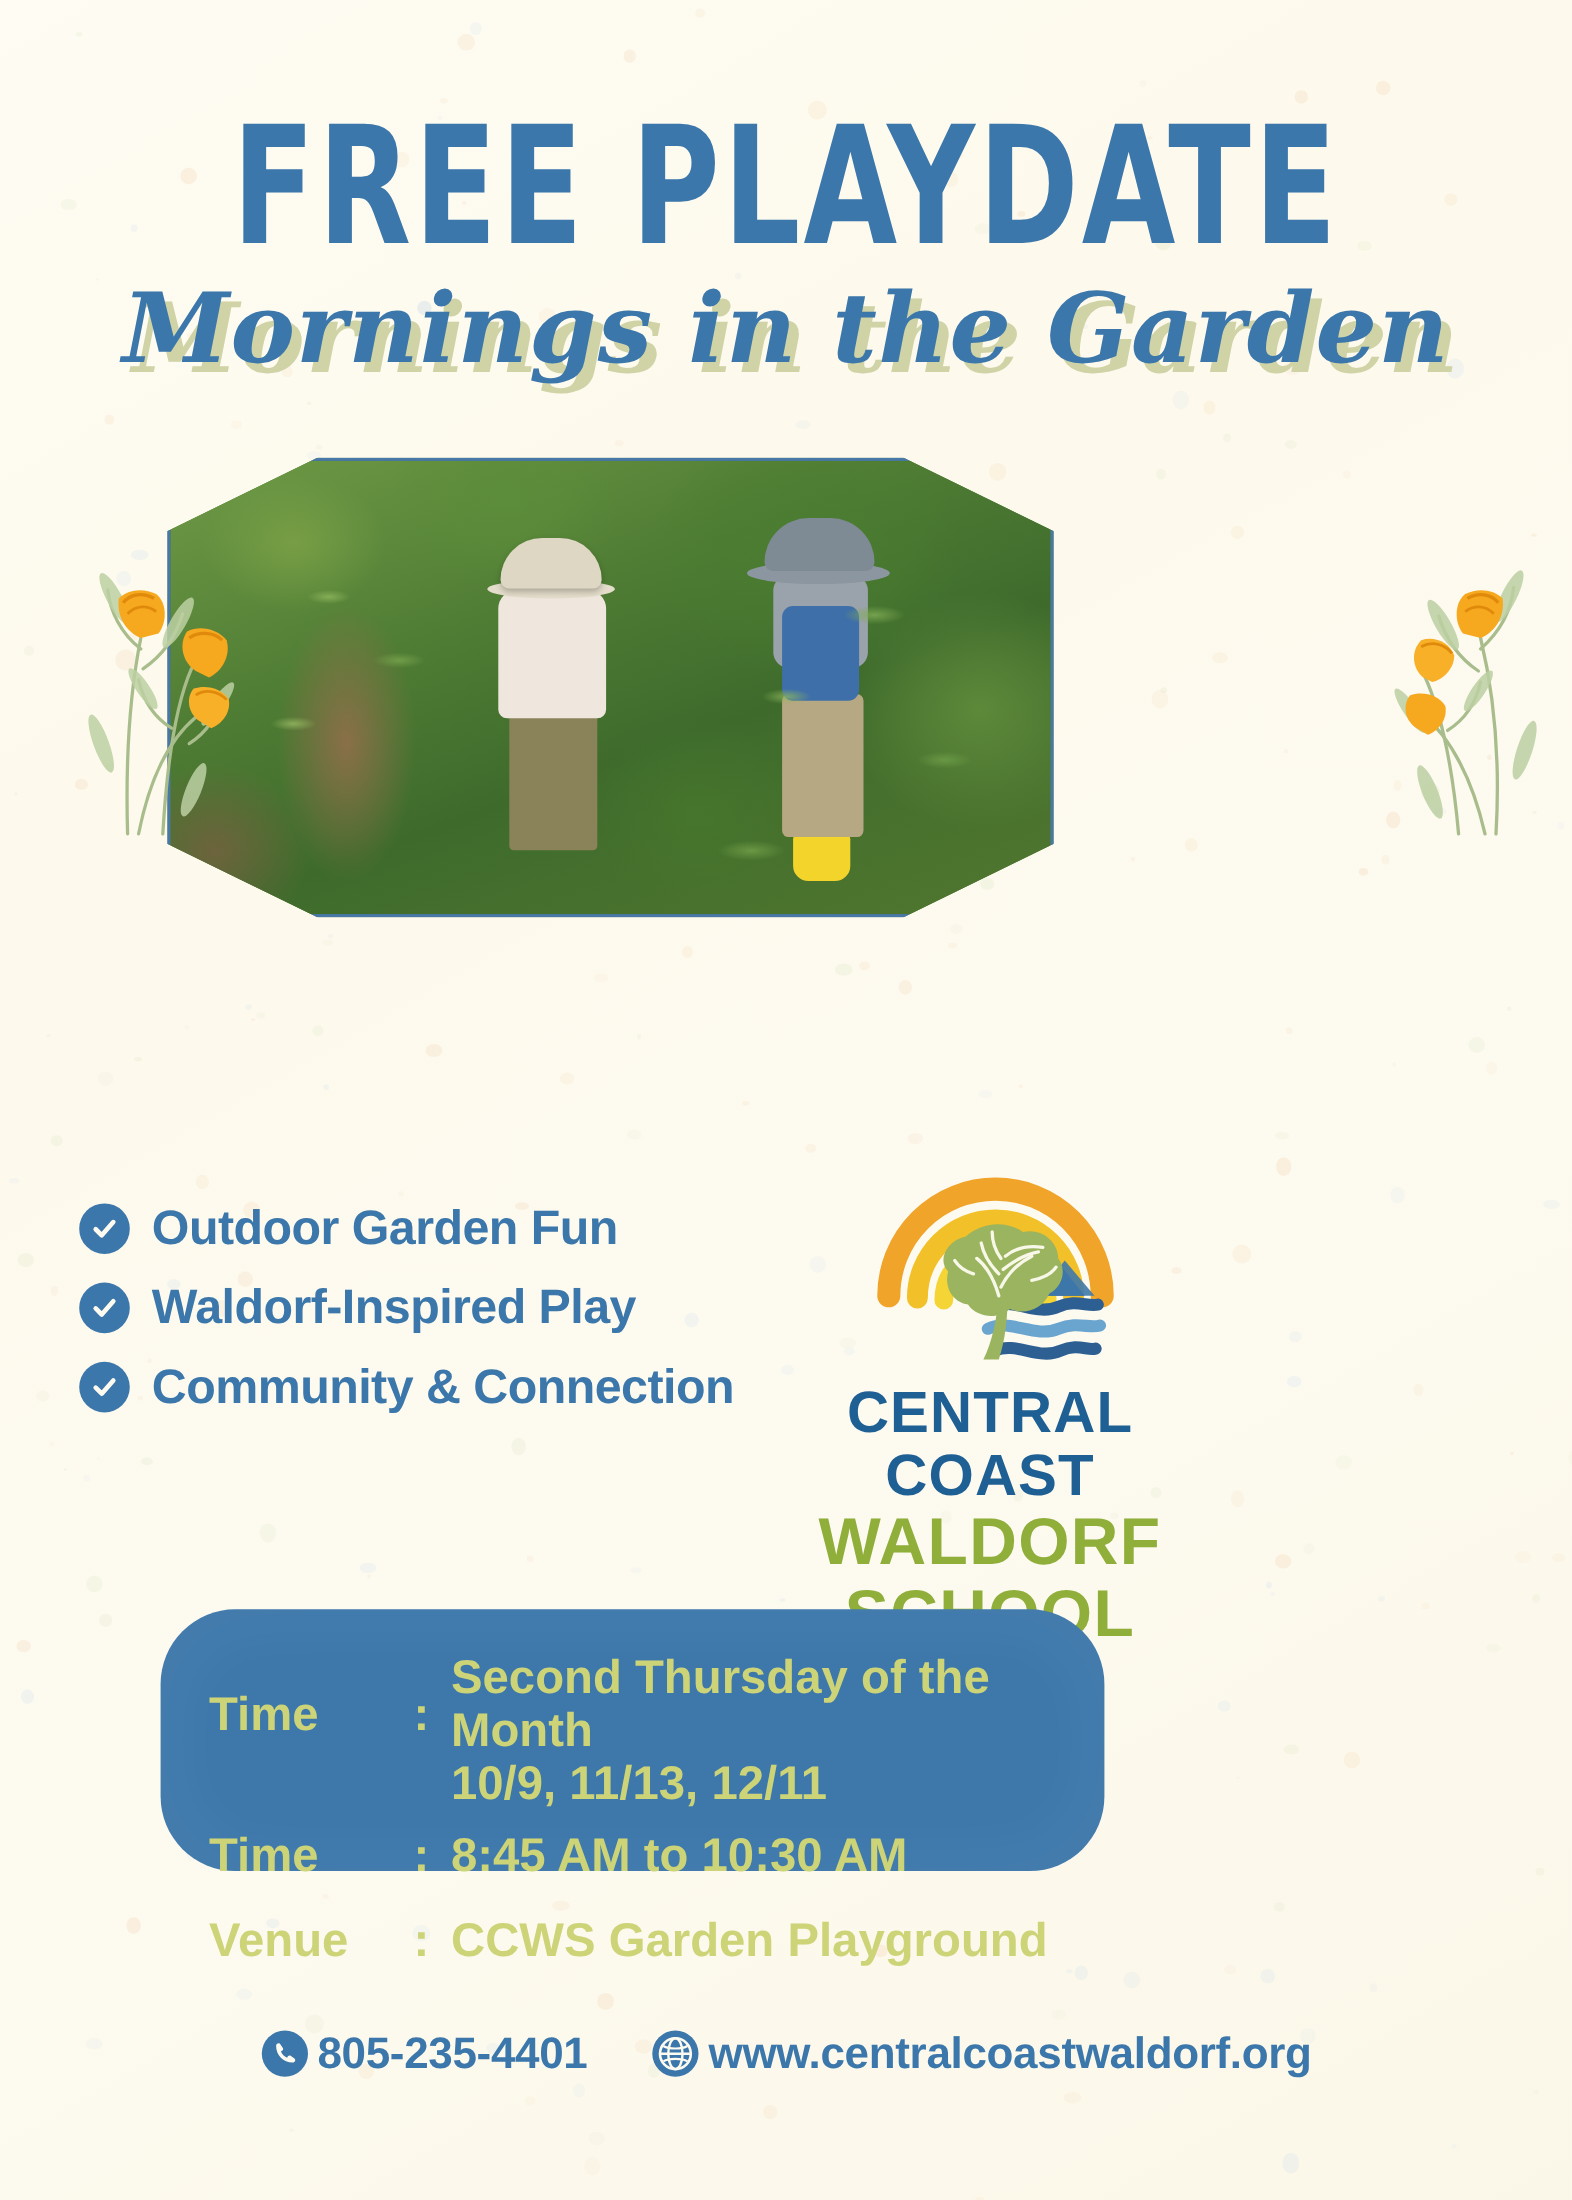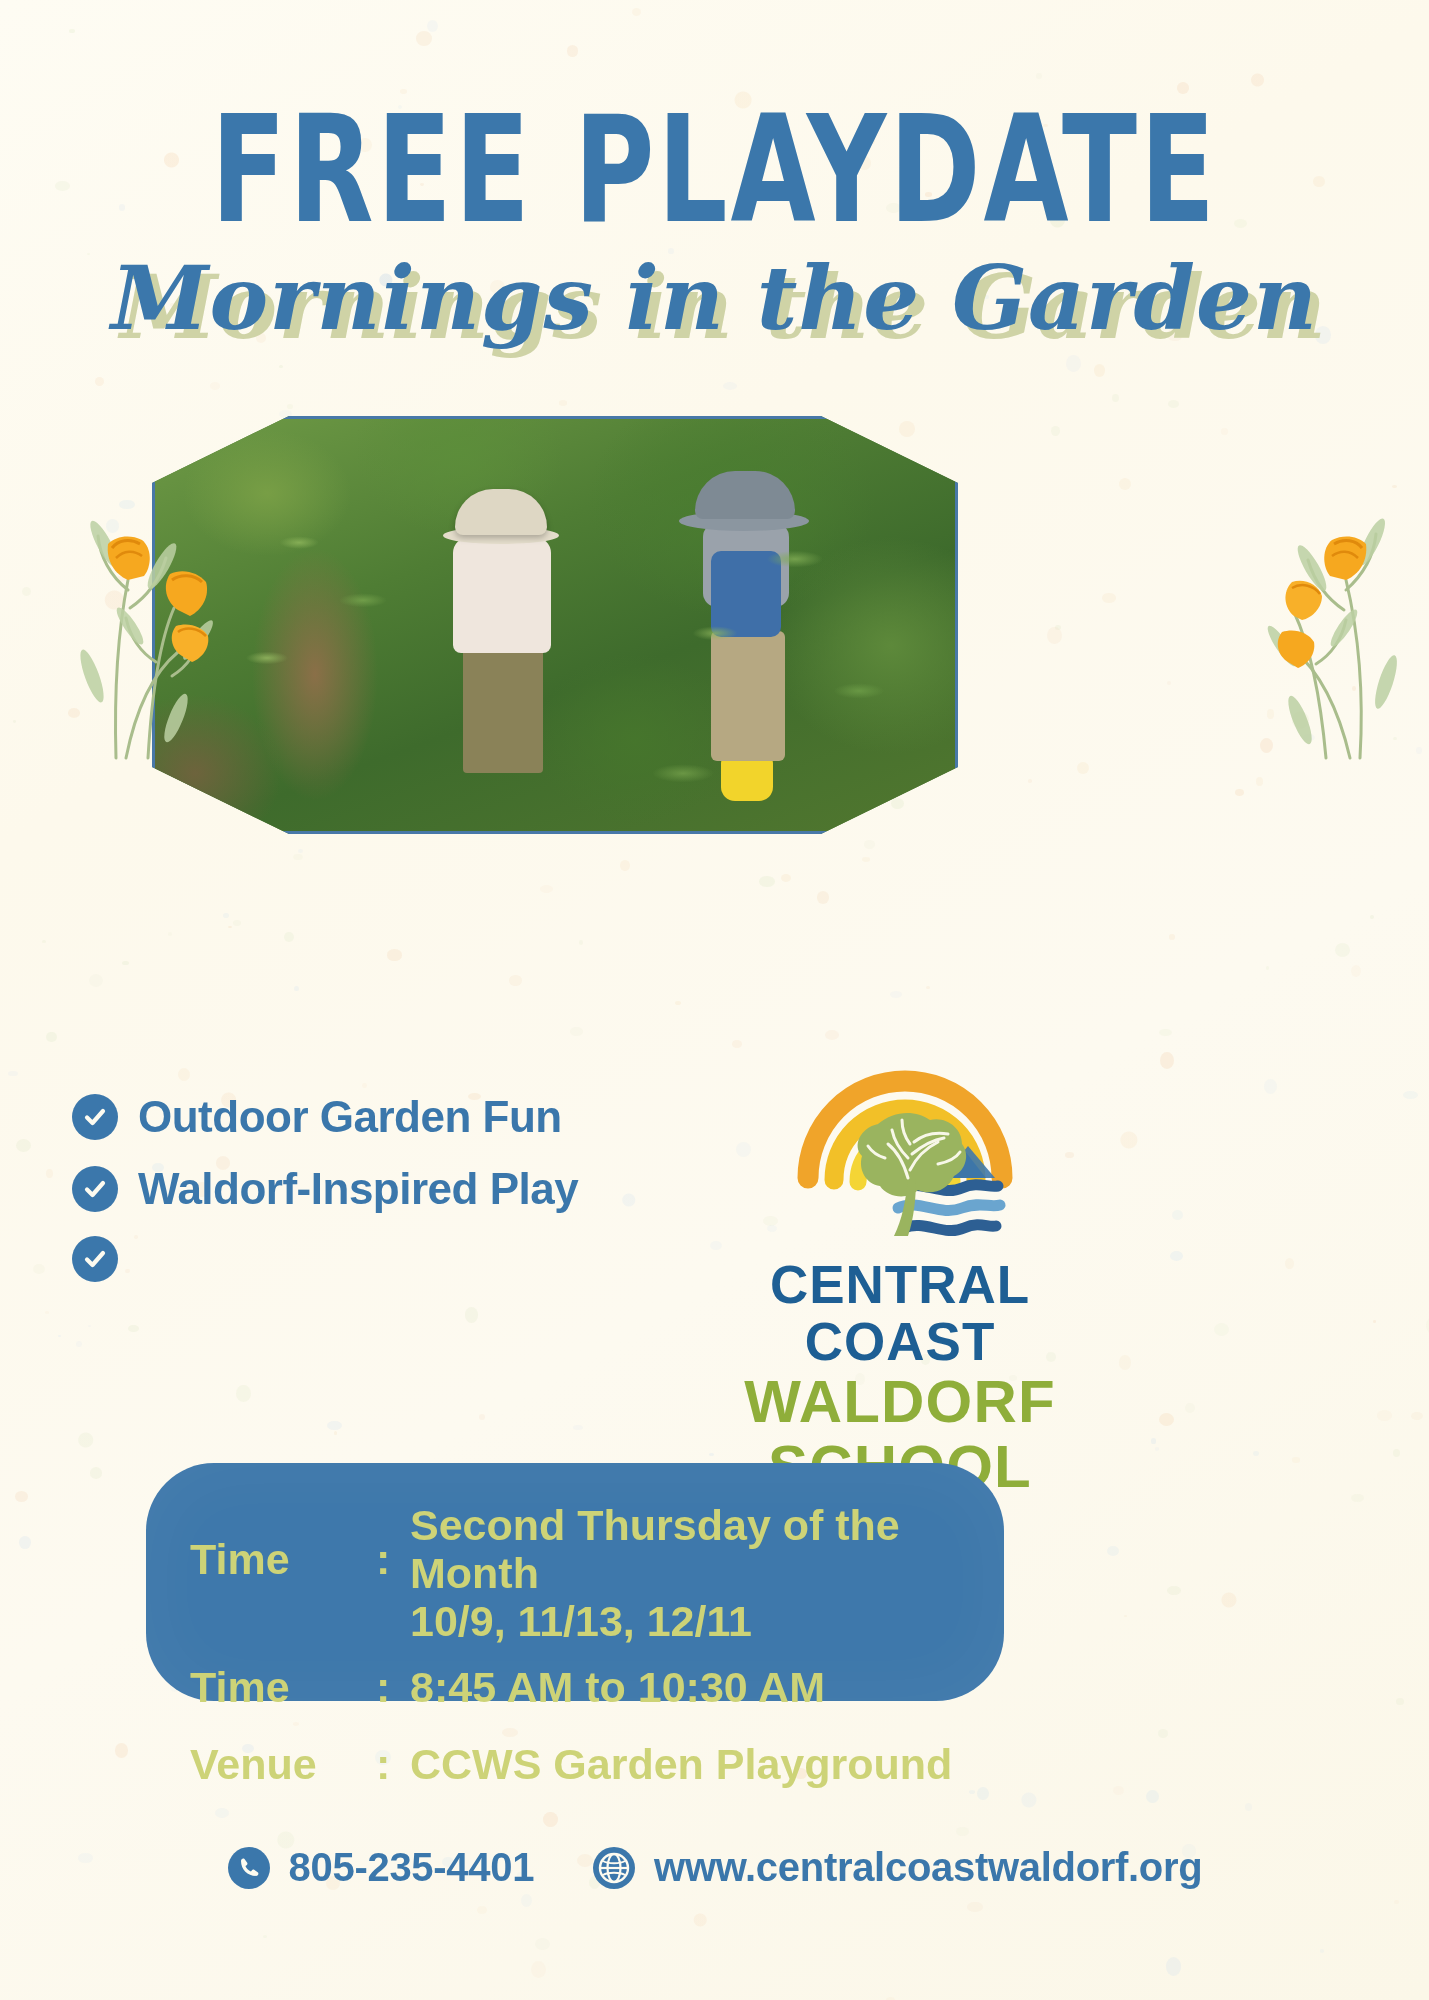--- a/index.html
+++ b/index.html
@@ -167,21 +167,21 @@
   .r-dates .info-label{margin-top:34px;}
   .r-dates .info-colon{margin-top:34px;}
   .r-time{margin-top:18px;}
   .r-venue{margin-top:28px;}
 
   
   .footer{
     position:absolute;left:0;right:0;top:1845px;
     display:flex;align-items:center;justify-content:center;gap:58px;
   }
-  .foot-item{display:flex;align-items:center;gap:18px;}
+  .foot-item{display:flex;align-items:flex-start;gap:8px;}
   .foot-icon{width:44px;height:44px;flex:0 0 44px;}
   .foot-text{
     font-family:"Liberation Sans","DejaVu Sans",sans-serif;
     font-weight:bold;font-size:40px;color:#3b77ab;letter-spacing:-.3px;white-space:nowrap;
   }
 </style>
 </head>
 <body>
 
 <div class="poster">
@@ -548,20 +548,21 @@
           </svg>
       </span>
       <span class="check-label">Waldorf-Inspired Play</span>
     </div>
     <div class="check-row">
       <span class="check-icon">
         <svg width="26" height="26" viewBox="0 0 26 26">
             <path d="M5 13.5 L10.5 19 L21 7" stroke="#fdfbf0" stroke-width="4.2" fill="none" stroke-linecap="round" stroke-linejoin="round"></path>
           </svg>
       </span>
+      <span class="check-label">Community &amp; Connection</span>
     </div>
   </div>
 
   <div class="logo">
     <svg class="logo-mark" viewBox="0 0 230 230">
 
       <path d="M18 150 A97 97 0 0 1 212 150" stroke="#f0a42a" stroke-width="21" fill="none" stroke-linecap="round"></path>
       <path d="M44 152 A71 71 0 0 1 186 152" stroke="#f2c028" stroke-width="19" fill="none" stroke-linecap="round"></path>
       <path d="M68 154 A47 47 0 0 1 162 154" stroke="#f4d535" stroke-width="17" fill="none" stroke-linecap="round"></path>
 

